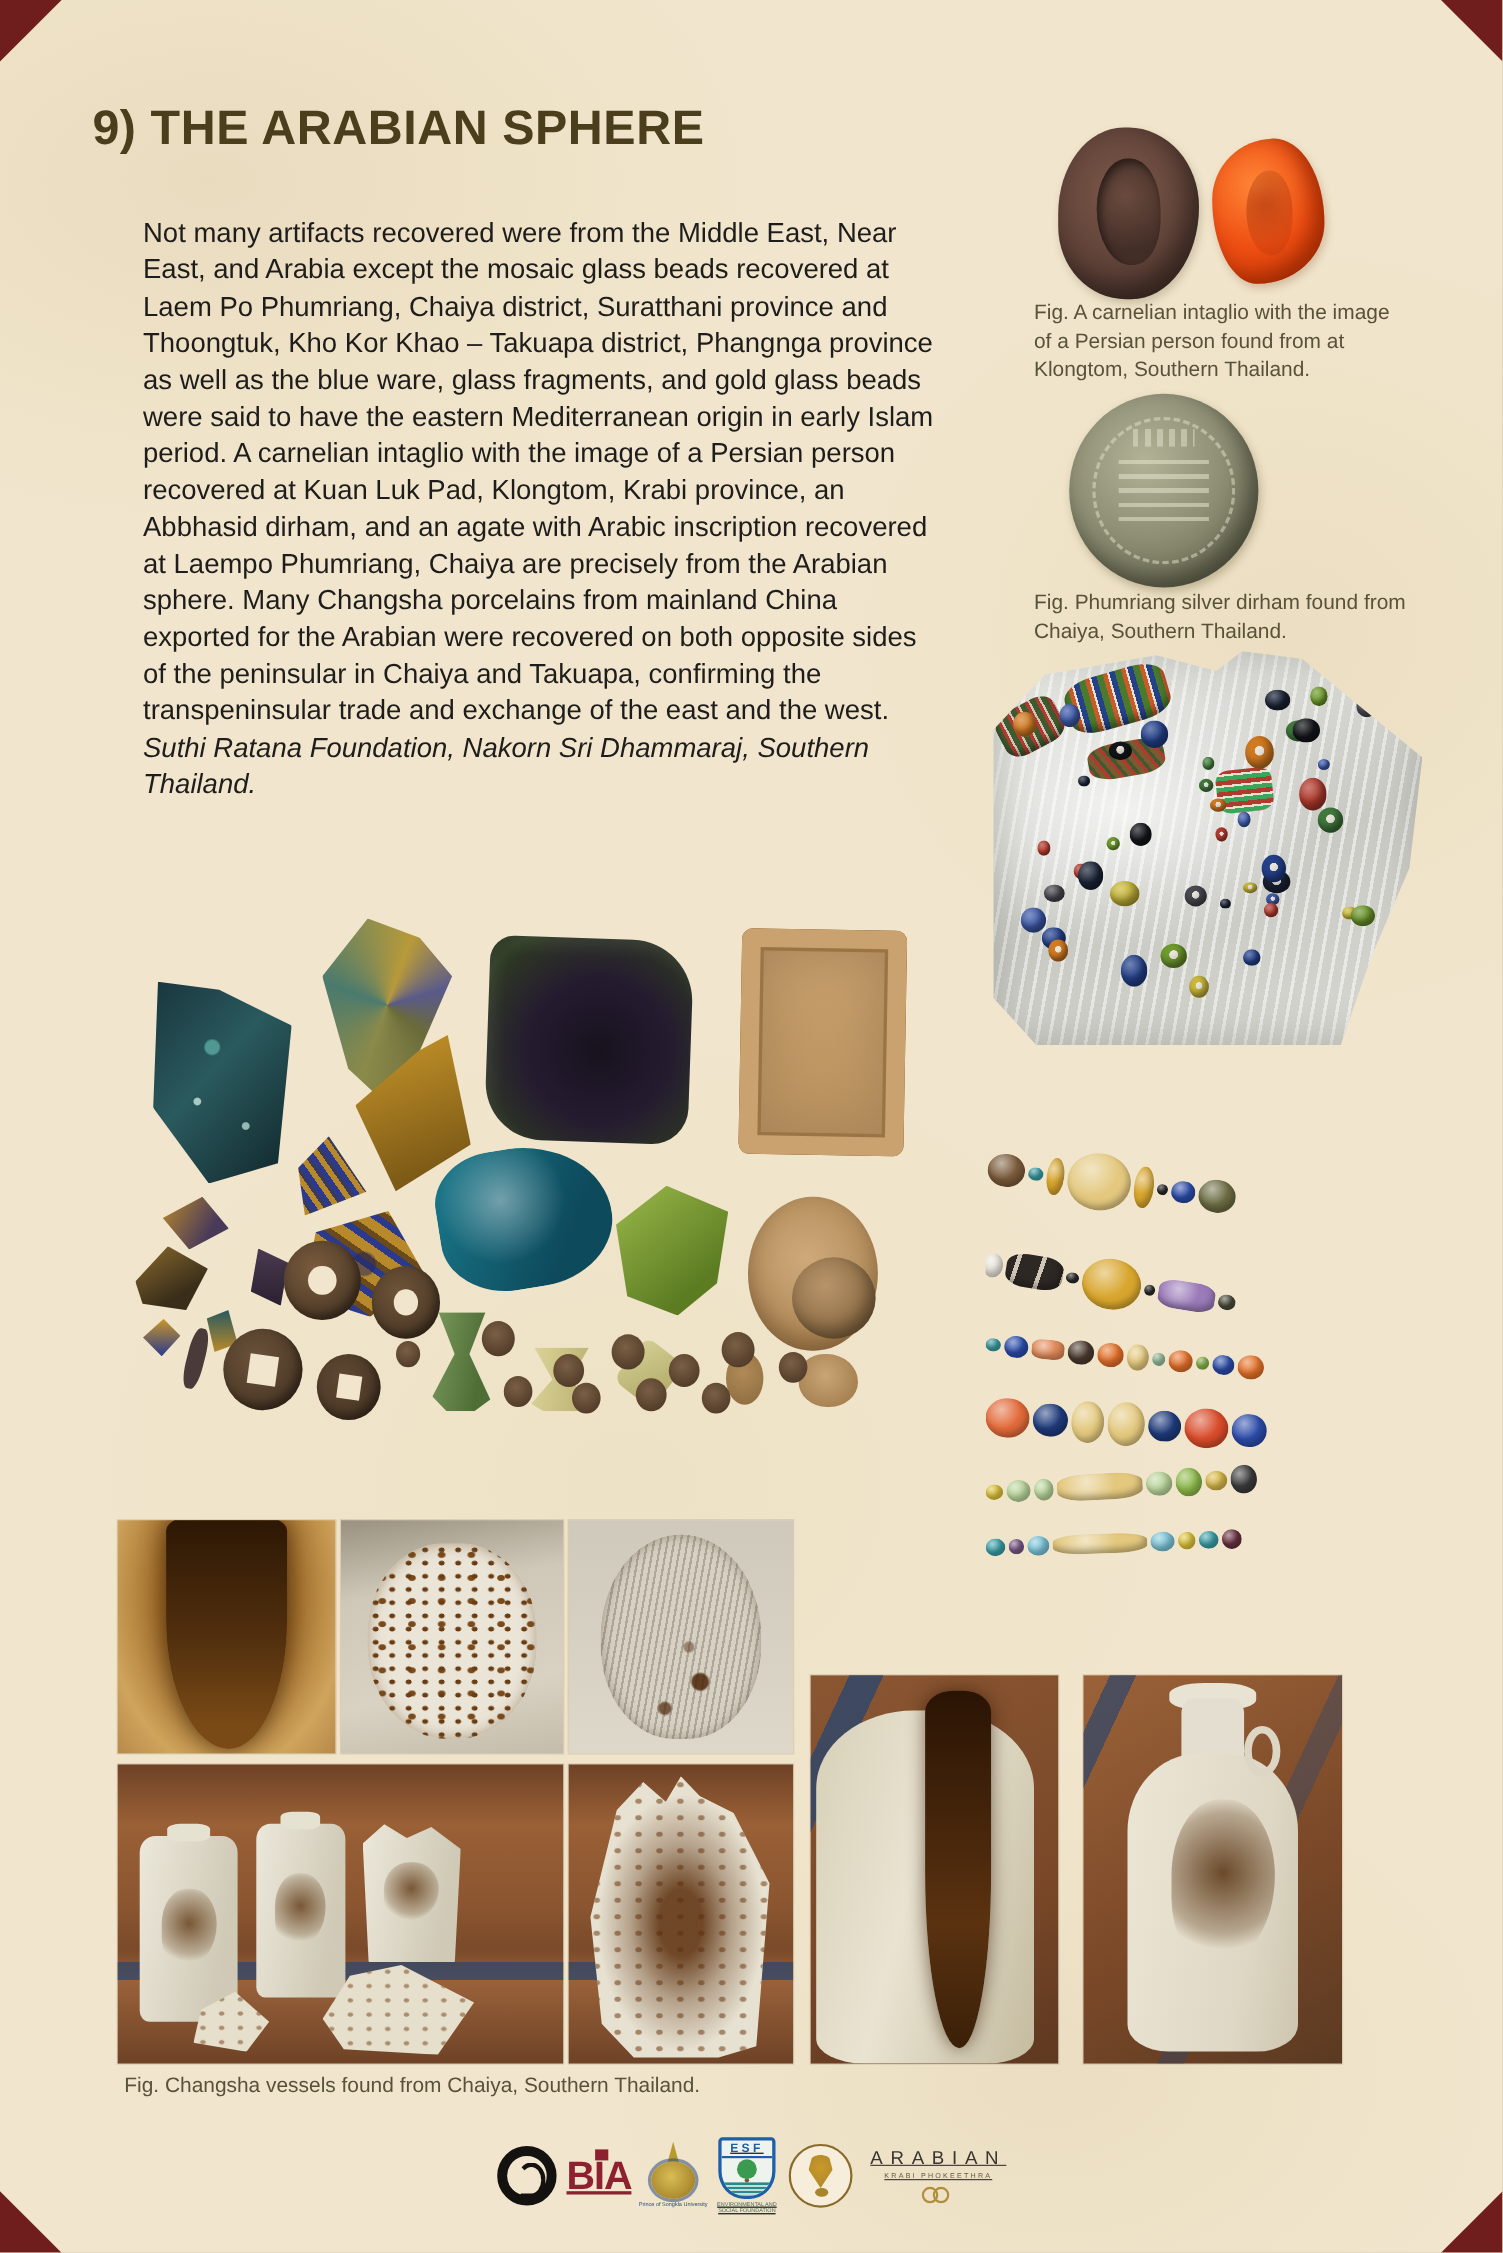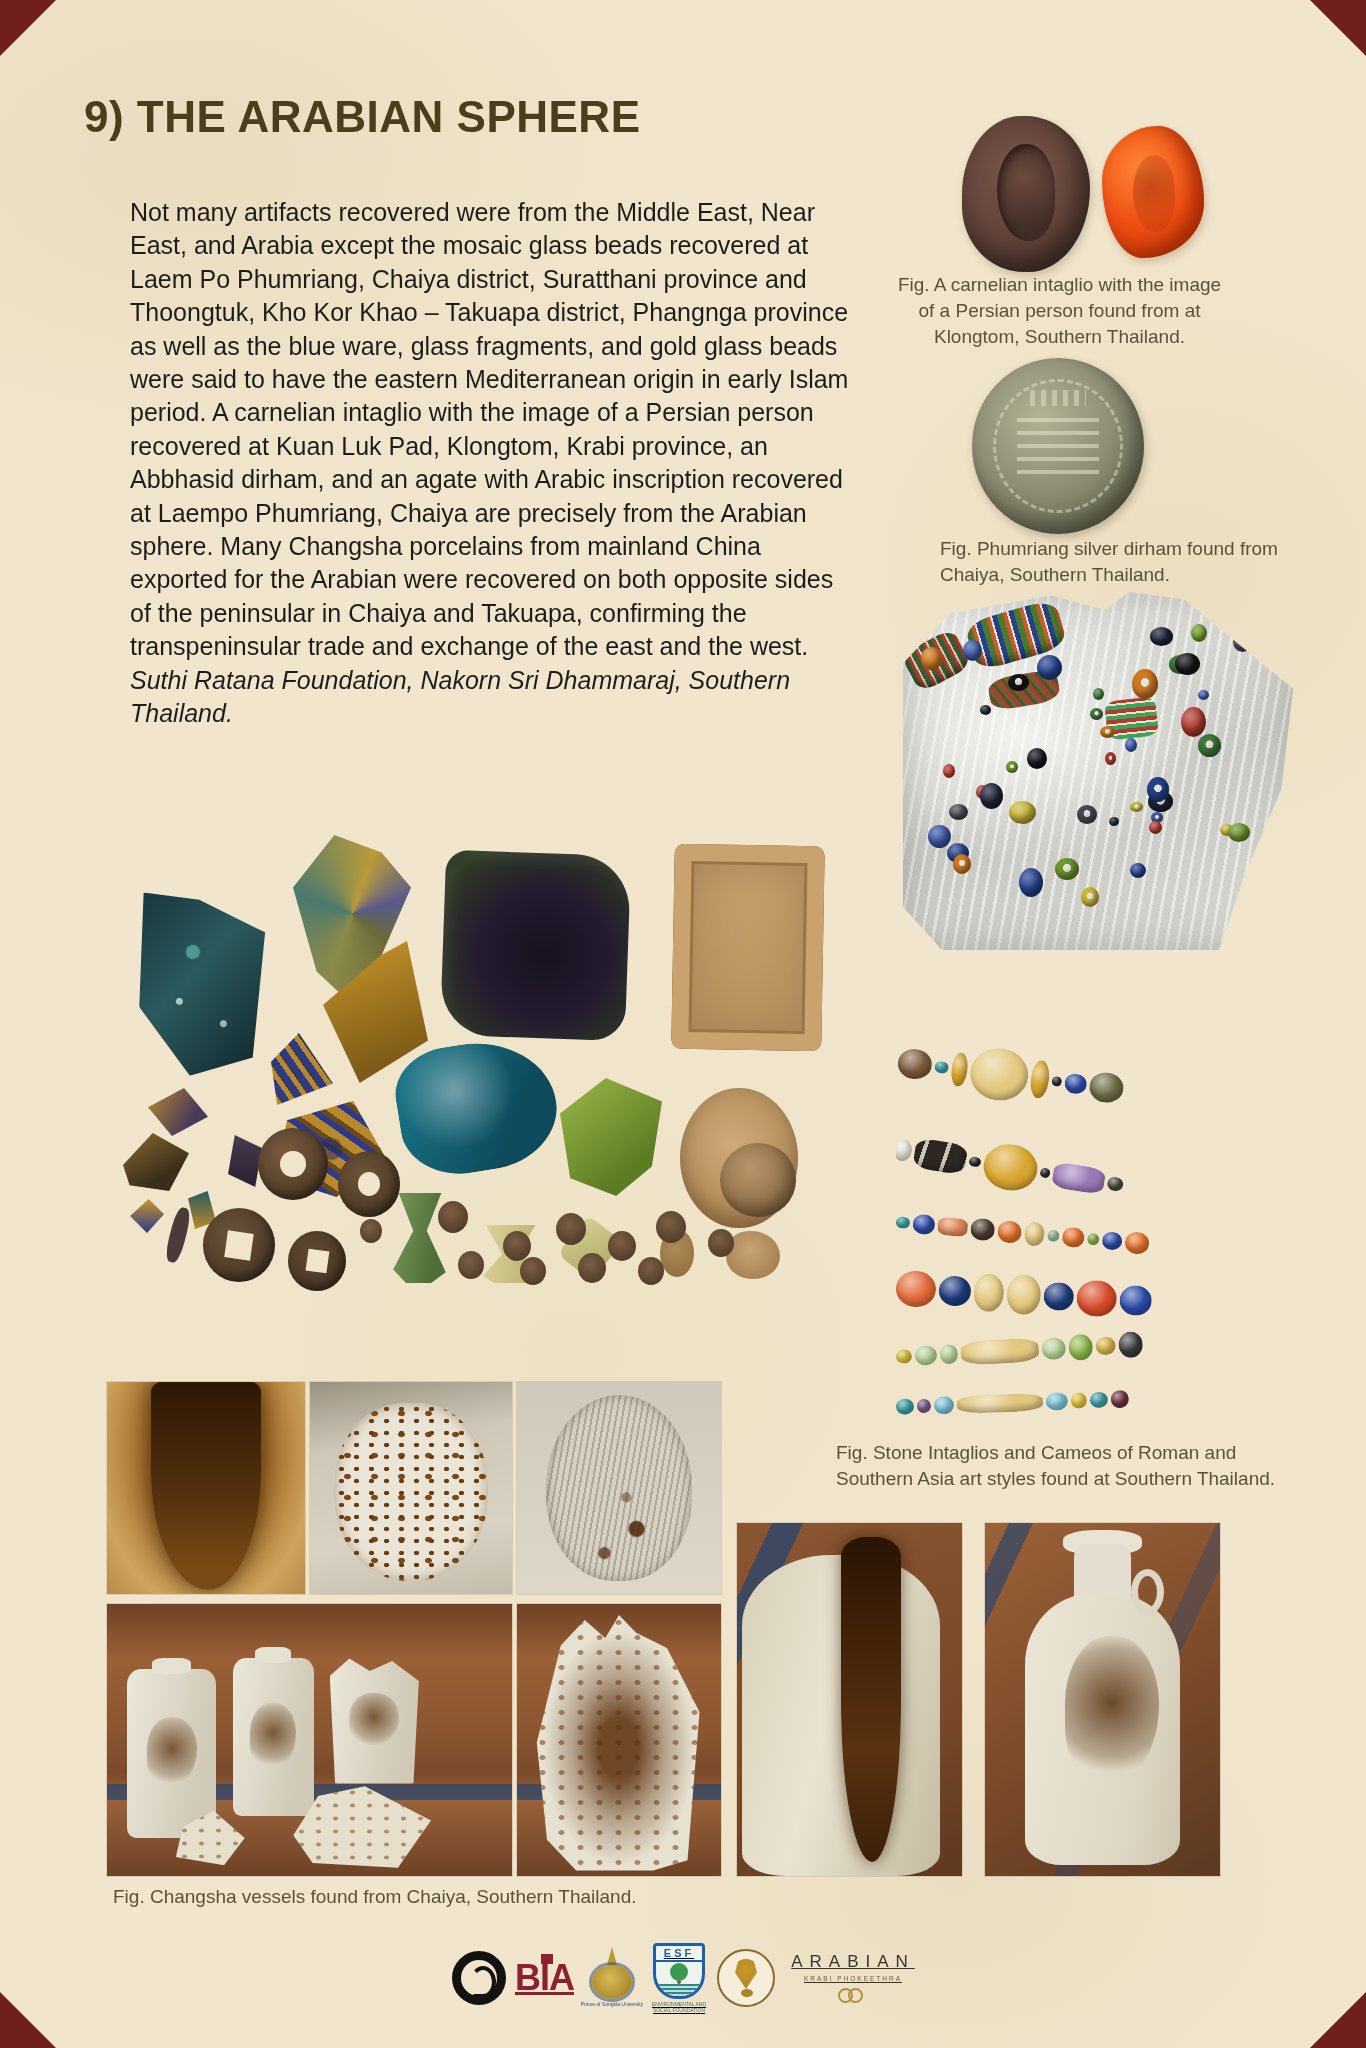--- a/index.html
+++ b/index.html
@@ -19,21 +19,21 @@
   .corner.bl{bottom:0;left:0;border-bottom:56px solid #701d1d;border-right:56px solid transparent;}
   .corner.br{bottom:0;right:0;border-bottom:56px solid #701d1d;border-left:56px solid transparent;}
 
   .title{position:absolute;left:84px;top:92px;margin:0;font-size:44px;font-weight:bold;
     letter-spacing:.5px;color:#4a3e1c;}
   .bodytext{position:absolute;left:130px;top:196px;width:720px;margin:0;
     font-size:25px;line-height:33.4px;color:#1e1d1b;}
   .bodytext em{font-style:italic;}
 
   .cap{position:absolute;font-size:19px;line-height:26px;color:#59523a;}
-  .cap1{left:892px;top:272px;width:335px;text-align:center;}
+  .cap1{left:940px;top:272px;width:335px;}
   .cap2{left:940px;top:536px;width:340px;}
   .cap3{left:912px;top:962px;width:320px;}
   .cap4{left:836px;top:1440px;width:475px;}
   .cap5{left:132px;top:1290px;width:655px;}
   .cap6{left:113px;top:1884px;width:620px;}
 
   
   .impression{position:absolute;left:962px;top:116px;width:128px;height:156px;
     border-radius:48% 52% 50% 50%/52% 48% 56% 44%;
     background:radial-gradient(circle at 45% 38%,#7d584a,#5f4238 55%,#47312a 100%);
@@ -316,21 +316,20 @@
         <i style="width: 18px; height: 16px; border-radius: 50%; background: radial-gradient(circle at 35% 30%, rgba(255, 255, 255, 0.55), rgba(255, 255, 255, 0) 48%), rgb(58, 160, 168); box-shadow: rgba(0, 0, 0, 0.3) -3px -4px 6px inset;"></i>
         <i style="width: 14px; height: 14px; border-radius: 50%; background: radial-gradient(circle at 35% 30%, rgba(255, 255, 255, 0.55), rgba(255, 255, 255, 0) 48%), rgb(122, 90, 138); box-shadow: rgba(0, 0, 0, 0.3) -3px -4px 6px inset;"></i>
         <i style="width: 20px; height: 18px; border-radius: 50%; background: radial-gradient(circle at 35% 30%, rgba(255, 255, 255, 0.55), rgba(255, 255, 255, 0) 48%), rgb(122, 196, 216); box-shadow: rgba(0, 0, 0, 0.3) -3px -4px 6px inset;"></i>
         <i style="width: 86px; height: 18px; border-radius: 35%; background: radial-gradient(circle at 35% 30%, rgba(255, 255, 255, 0.55), rgba(255, 255, 255, 0) 48%), rgb(227, 200, 126); box-shadow: rgba(0, 0, 0, 0.3) -3px -4px 6px inset;"></i>
         <i style="width: 22px; height: 18px; border-radius: 50%; background: radial-gradient(circle at 35% 30%, rgba(255, 255, 255, 0.55), rgba(255, 255, 255, 0) 48%), rgb(122, 196, 216); box-shadow: rgba(0, 0, 0, 0.3) -3px -4px 6px inset;"></i>
         <i style="width: 16px; height: 16px; border-radius: 50%; background: radial-gradient(circle at 35% 30%, rgba(255, 255, 255, 0.55), rgba(255, 255, 255, 0) 48%), rgb(224, 197, 58); box-shadow: rgba(0, 0, 0, 0.3) -3px -4px 6px inset;"></i>
         <i style="width: 18px; height: 16px; border-radius: 50%; background: radial-gradient(circle at 35% 30%, rgba(255, 255, 255, 0.55), rgba(255, 255, 255, 0) 48%), rgb(58, 160, 168); box-shadow: rgba(0, 0, 0, 0.3) -3px -4px 6px inset;"></i>
         <i style="width: 18px; height: 18px; border-radius: 50%; background: radial-gradient(circle at 35% 30%, rgba(255, 255, 255, 0.55), rgba(255, 255, 255, 0) 48%), rgb(106, 48, 64); box-shadow: rgba(0, 0, 0, 0.3) -3px -4px 6px inset;"></i>
       </div>
     </div>
-  <div class="cap cap4">Fig. Stone Intaglios and Cameos of Roman and Southern Asia art styles found at Southern Thailand.</div>
 
   <div class="collection">
       <div style="position: absolute; left: 28px; top: 52px; width: 135px; height: 188px; transform: rotate(-8deg); clip-path: polygon(15% 0px, 55% 8%, 100% 30%, 78% 95%, 30% 100%, 0px 60%); background: radial-gradient(circle at 30% 60%, rgba(180, 215, 205, 0.9) 0px, rgba(180, 215, 205, 0.9) 3px, transparent 4px), radial-gradient(circle at 60% 75%, rgba(180, 215, 205, 0.8) 0px, rgba(180, 215, 205, 0.8) 3px, transparent 4px), radial-gradient(circle at 45% 35%, rgba(90, 170, 160, 0.8) 0px, rgba(90, 170, 160, 0.8) 6px, transparent 8px), linear-gradient(140deg, rgb(23, 50, 58), rgb(42, 90, 94) 45%, rgb(15, 35, 40));"></div>
       <div style="position: absolute; left: 185px; top: 2px; width: 118px; height: 175px; clip-path: polygon(35% 0px, 75% 10%, 100% 30%, 55% 100%, 20% 78%, 0px 30%); background: conic-gradient(from 200deg at 50% 45%, rgb(138, 138, 74), rgb(74, 122, 110) 25%, rgb(184, 154, 58) 50%, rgb(90, 90, 138) 65%, rgb(106, 106, 58) 80%, rgb(138, 138, 74));"></div>
       <div style="position: absolute; left: 215px; top: 108px; width: 105px; height: 142px; clip-path: polygon(80% 0px, 100% 70%, 35% 100%, 0px 45%, 55% 10%); background: linear-gradient(160deg, rgb(200, 150, 42), rgb(125, 90, 22) 82%);"></div>
       <div style="position: absolute; left: 163px; top: 200px; width: 62px; height: 72px; clip-path: polygon(45% 0px, 100% 70%, 10% 100%, 0px 40%); background: repeating-linear-gradient(55deg, rgb(43, 58, 140) 0px, rgb(43, 58, 140) 5px, rgb(184, 137, 43) 5px, rgb(184, 137, 43) 10px, rgb(58, 58, 90) 10px, rgb(58, 58, 90) 13px);"></div>
       <div style="position: absolute; left: 335px; top: 20px; width: 185px; height: 185px; border-radius: 12% 30% 18% 28%; transform: rotate(2deg); background: radial-gradient(at 55% 55%, rgb(23, 18, 30) 0%, rgb(37, 27, 48) 45%, rgb(46, 59, 34) 85%, rgb(29, 38, 22) 100%); box-shadow: rgba(255, 255, 255, 0.07) 6px 8px 14px inset;"></div>
       <div style="position: absolute; left: 565px; top: 12px; width: 150px; height: 205px; border-radius: 10px; transform: rotate(1deg); background: linear-gradient(rgb(201, 162, 111), rgb(184, 144, 92)); box-shadow: rgb(201, 162, 111) 0px 0px 0px 17px inset, rgb(154, 116, 68) 0px 0px 0px 20px inset, rgb(169, 133, 90) 0px 0px 46px 24px inset;"></div>
       <div style="position: absolute; left: 290px; top: 210px; width: 158px; height: 128px; border-radius: 35% 55% 45% 40%; transform: rotate(-9deg); background: radial-gradient(circle at 38% 35%, rgba(255, 255, 255, 0.4), rgba(255, 255, 255, 0) 45%), linear-gradient(120deg, rgb(26, 122, 140), rgb(13, 74, 92) 72%);"></div>
       <div style="position: absolute; left: 452px; top: 245px; width: 102px; height: 118px; clip-path: polygon(0px 30%, 45% 0px, 100% 20%, 90% 75%, 55% 100%, 10% 85%); background: linear-gradient(140deg, rgb(154, 184, 74), rgb(92, 124, 34) 75%);"></div>

